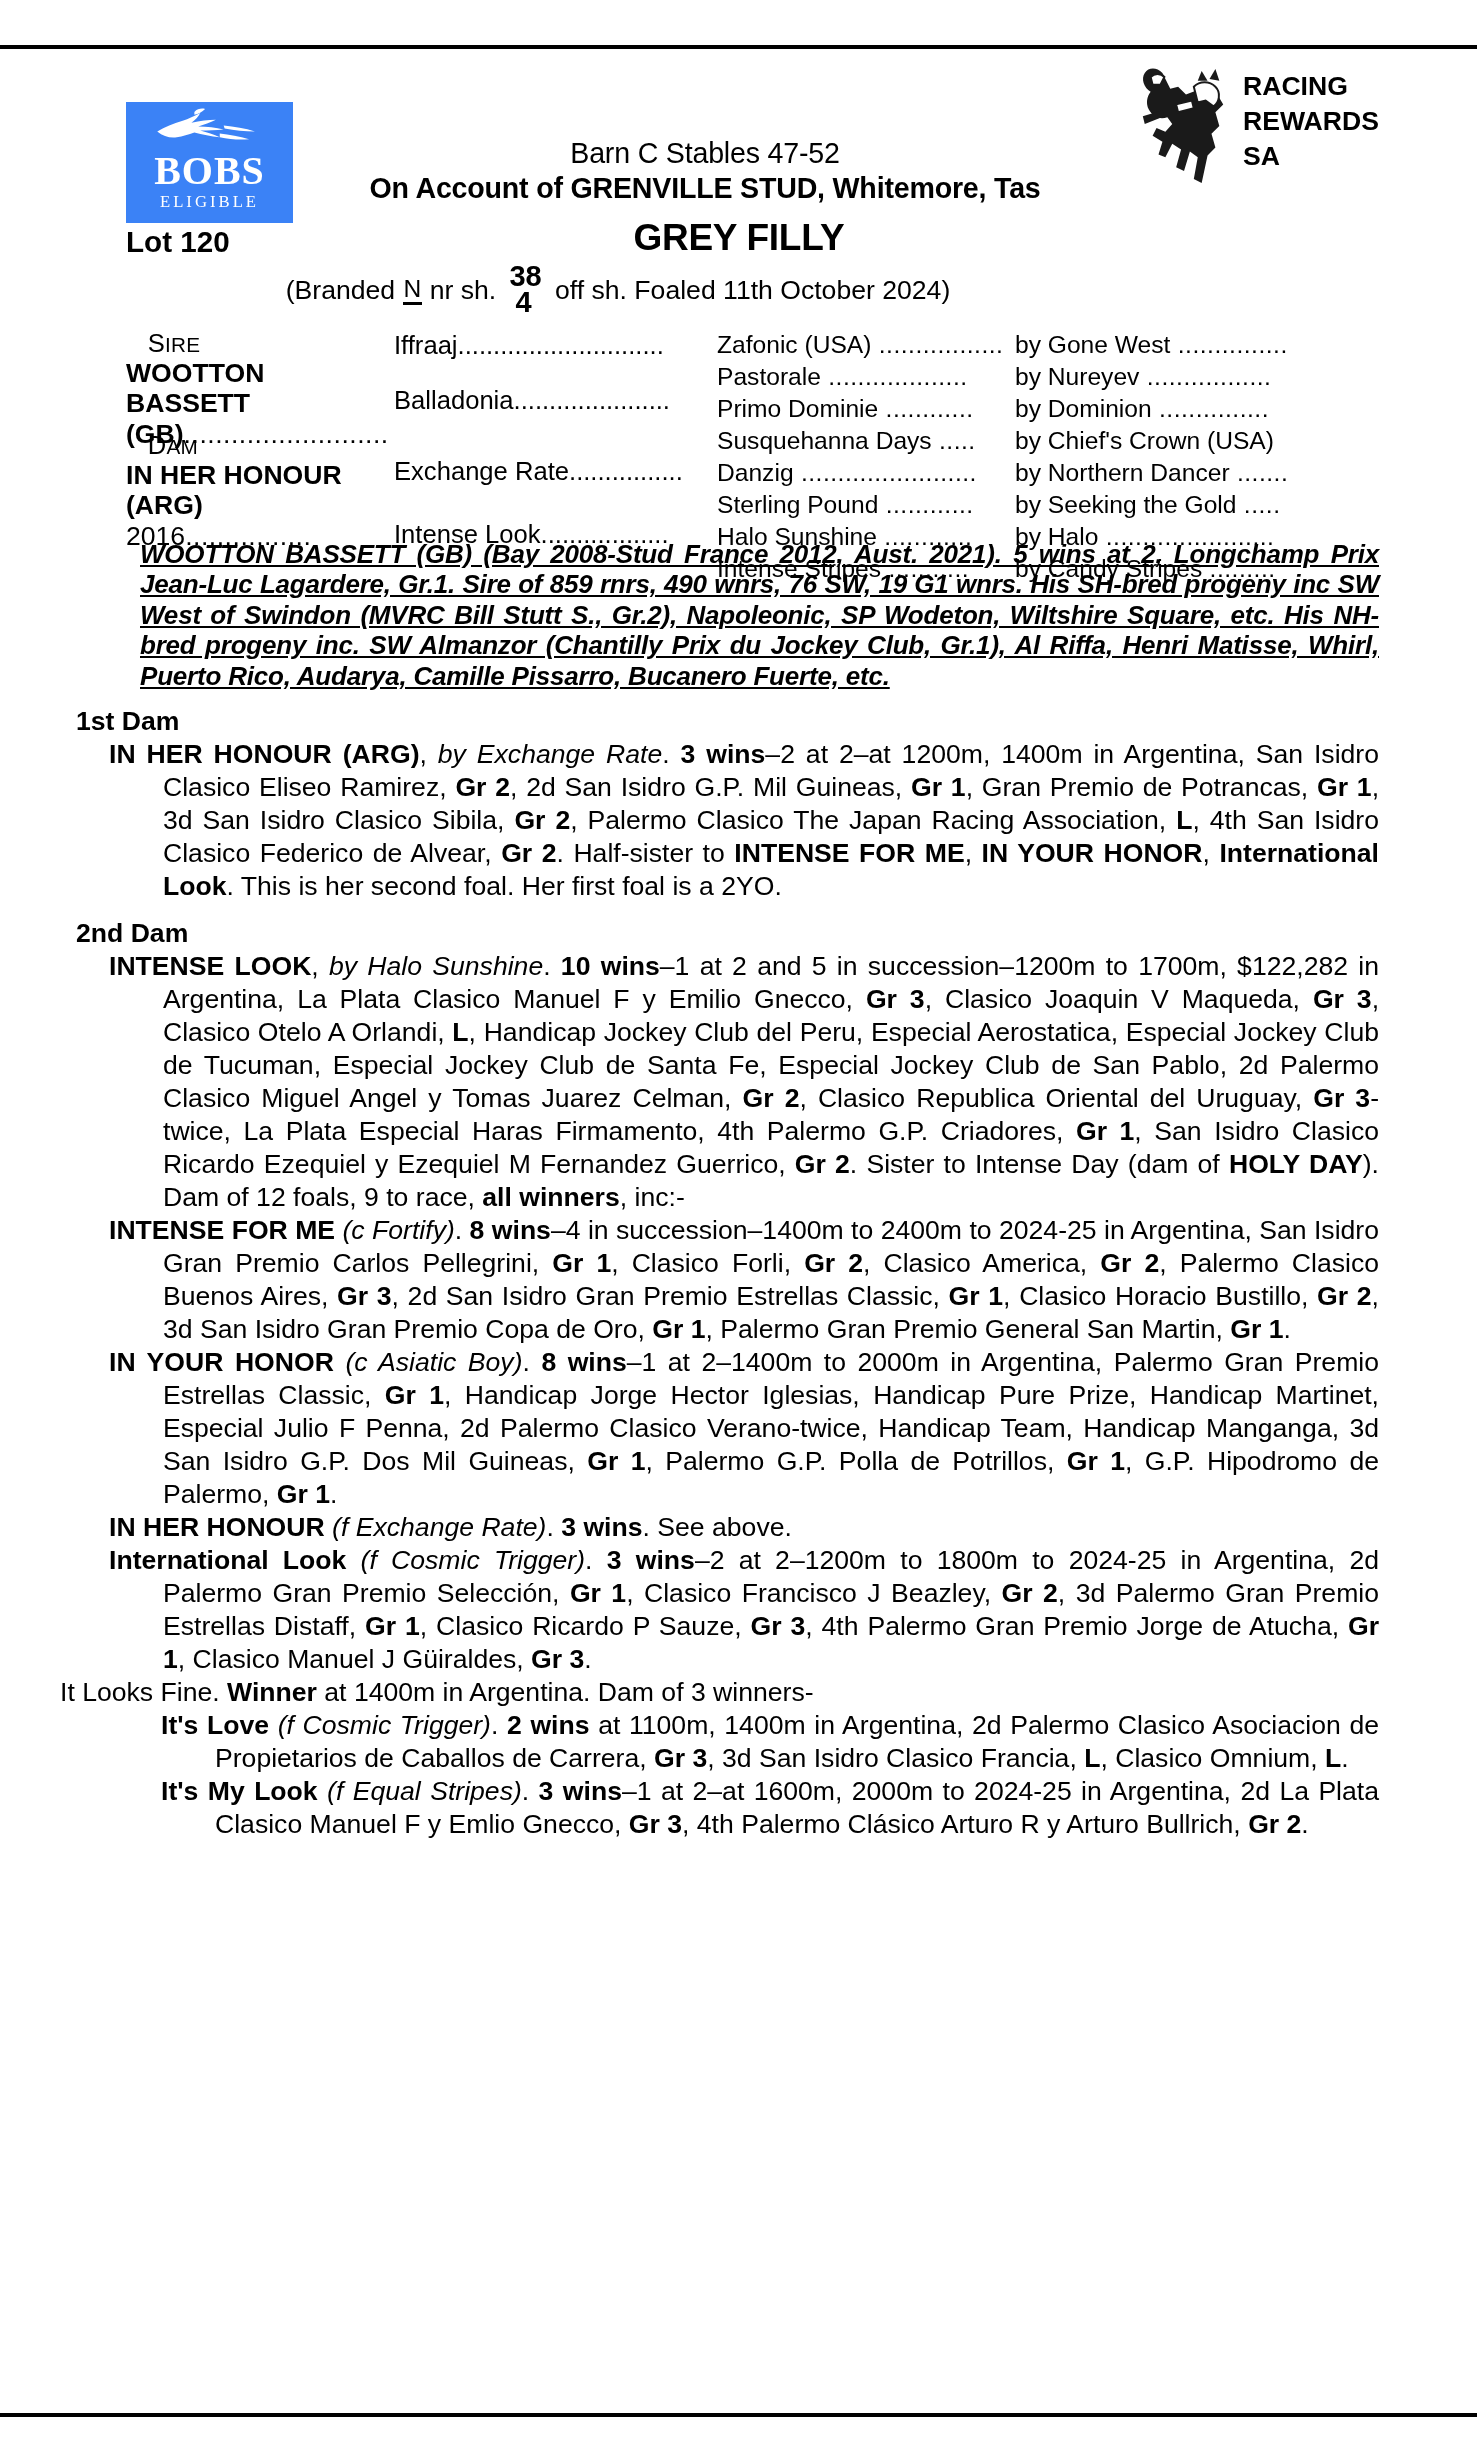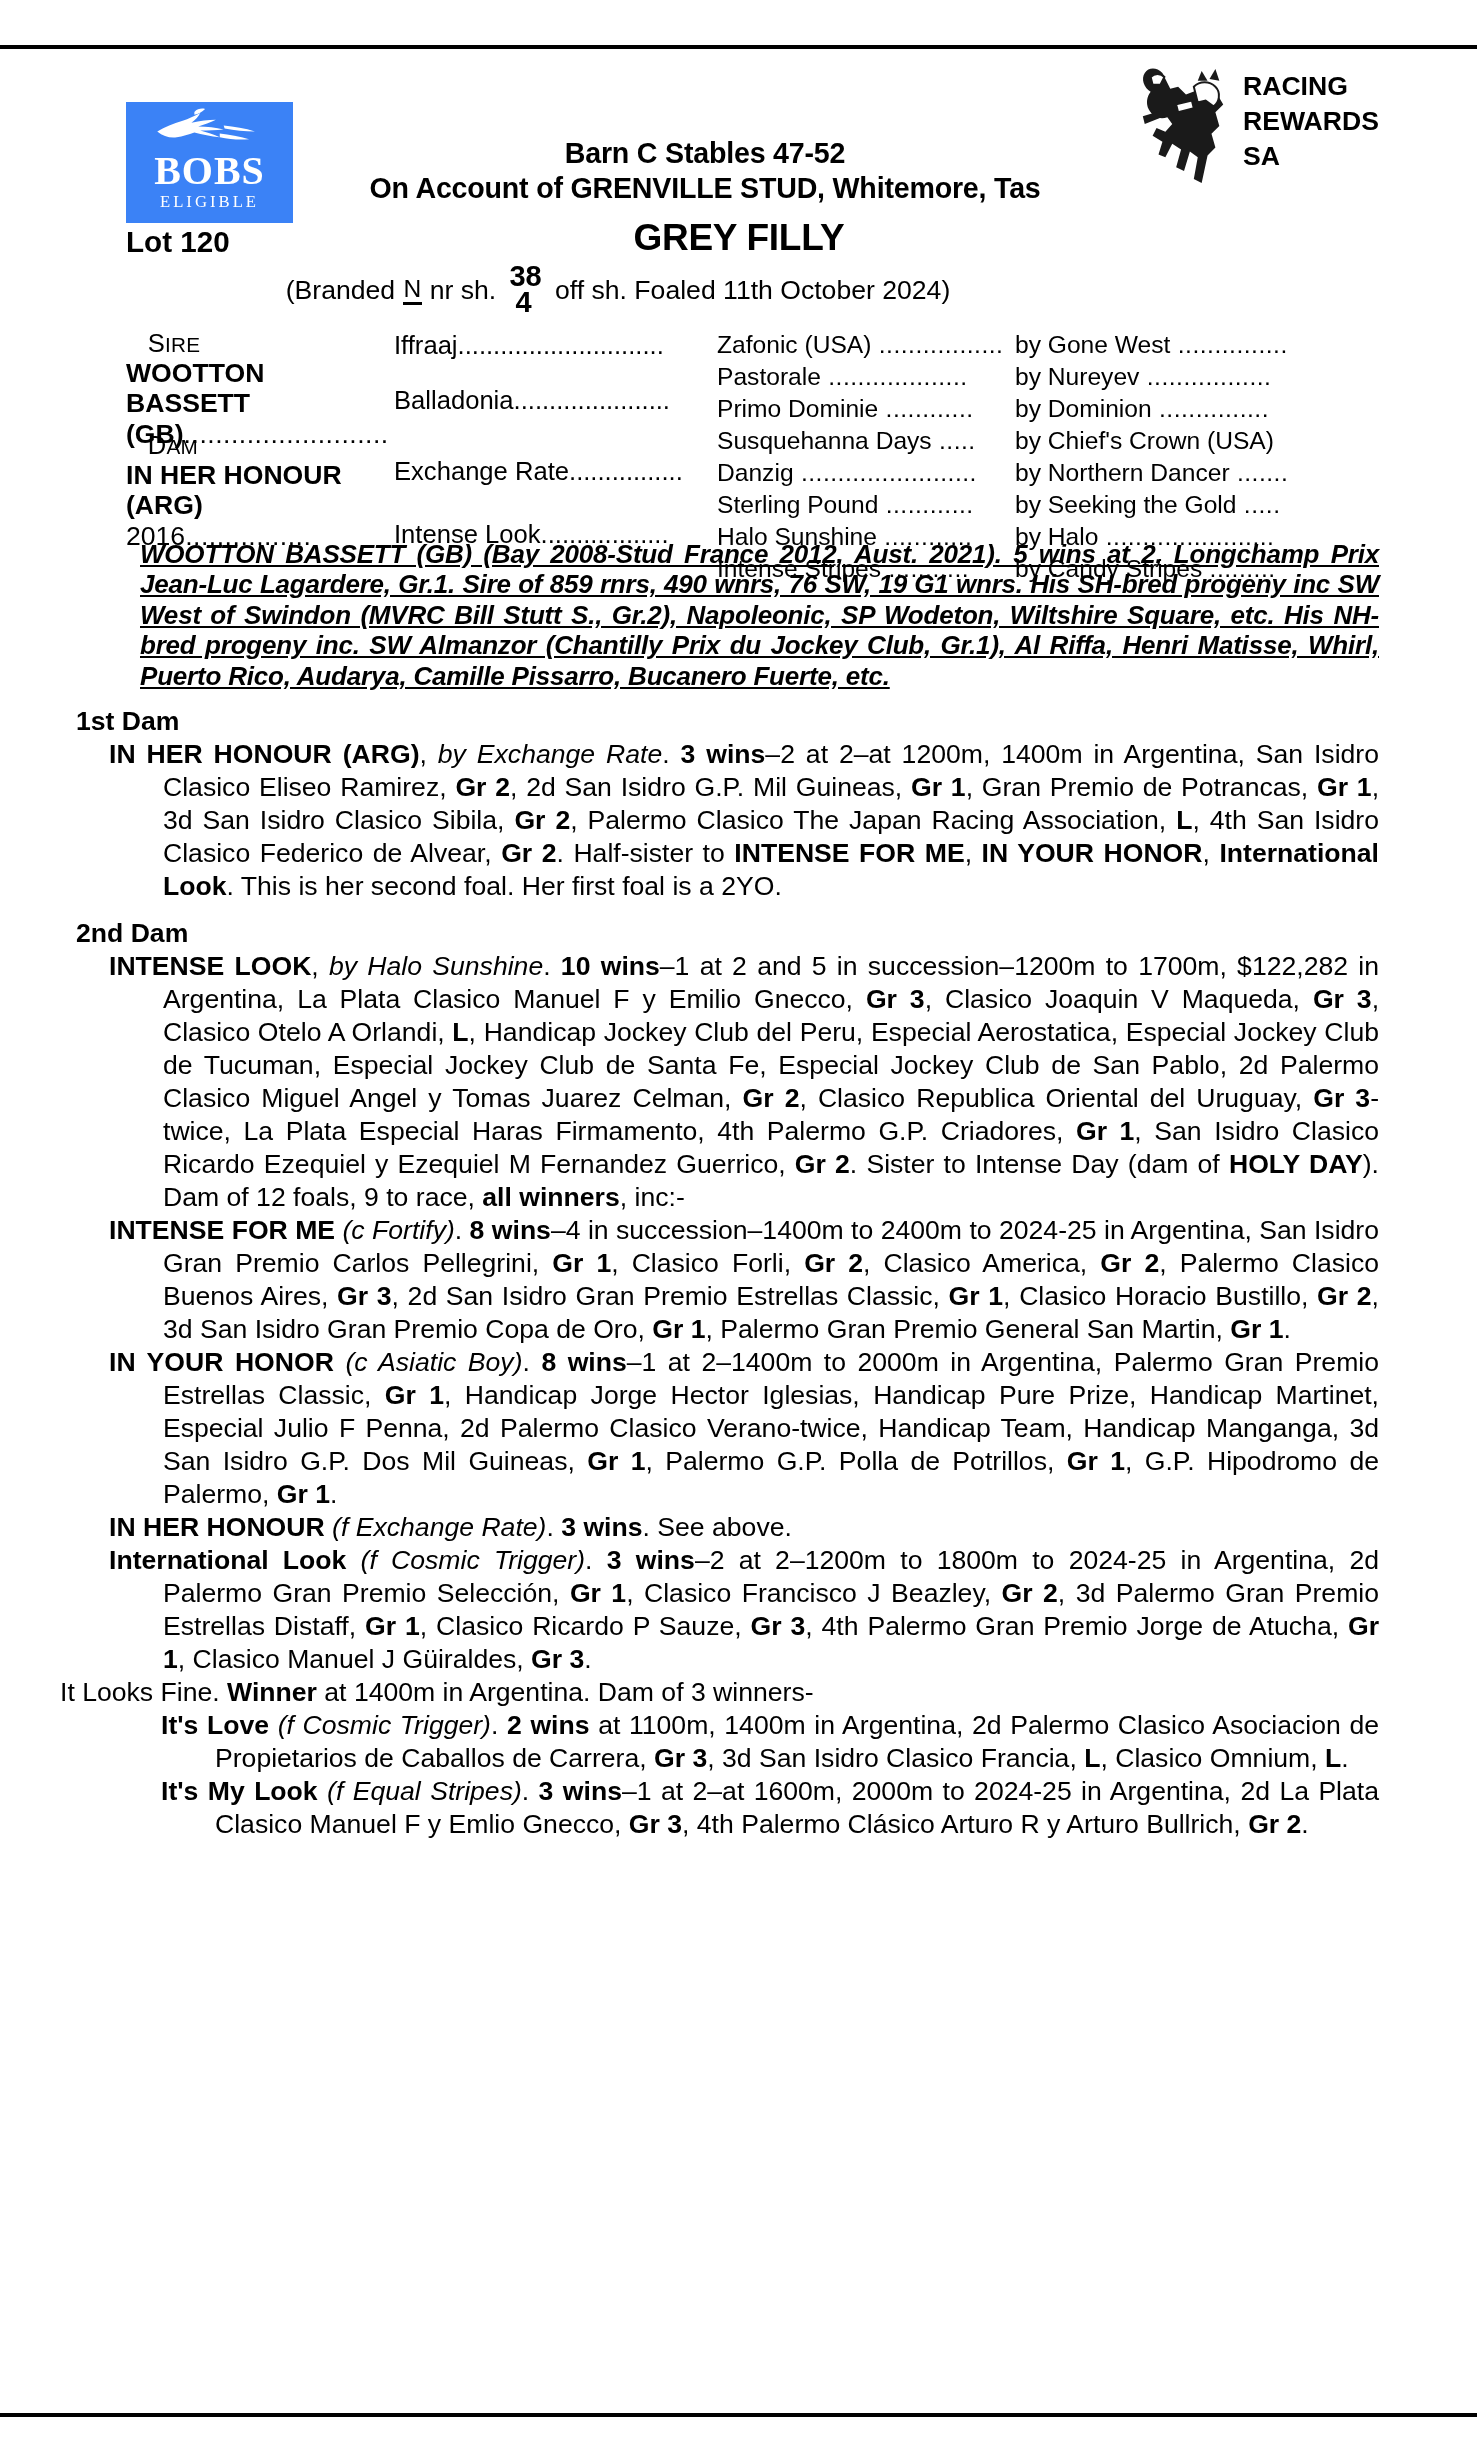--- a/index.html
+++ b/index.html
@@ -85,21 +85,21 @@
   }
 
   .header-lines {
     position: absolute;
     left: 296px;
     top: 91px;
     width: 818px;
     text-align: center;
   }
   .header-line1 {
-    font-weight: bold;
+    font-weight: normal;
     font-size: 28.6px;
     line-height: 35px;
     letter-spacing: -0.2px;
   }
   .header-line2 {
     font-weight: bold;
     font-size: 28.6px;
     line-height: 35px;
     letter-spacing: -0.2px;
   }

